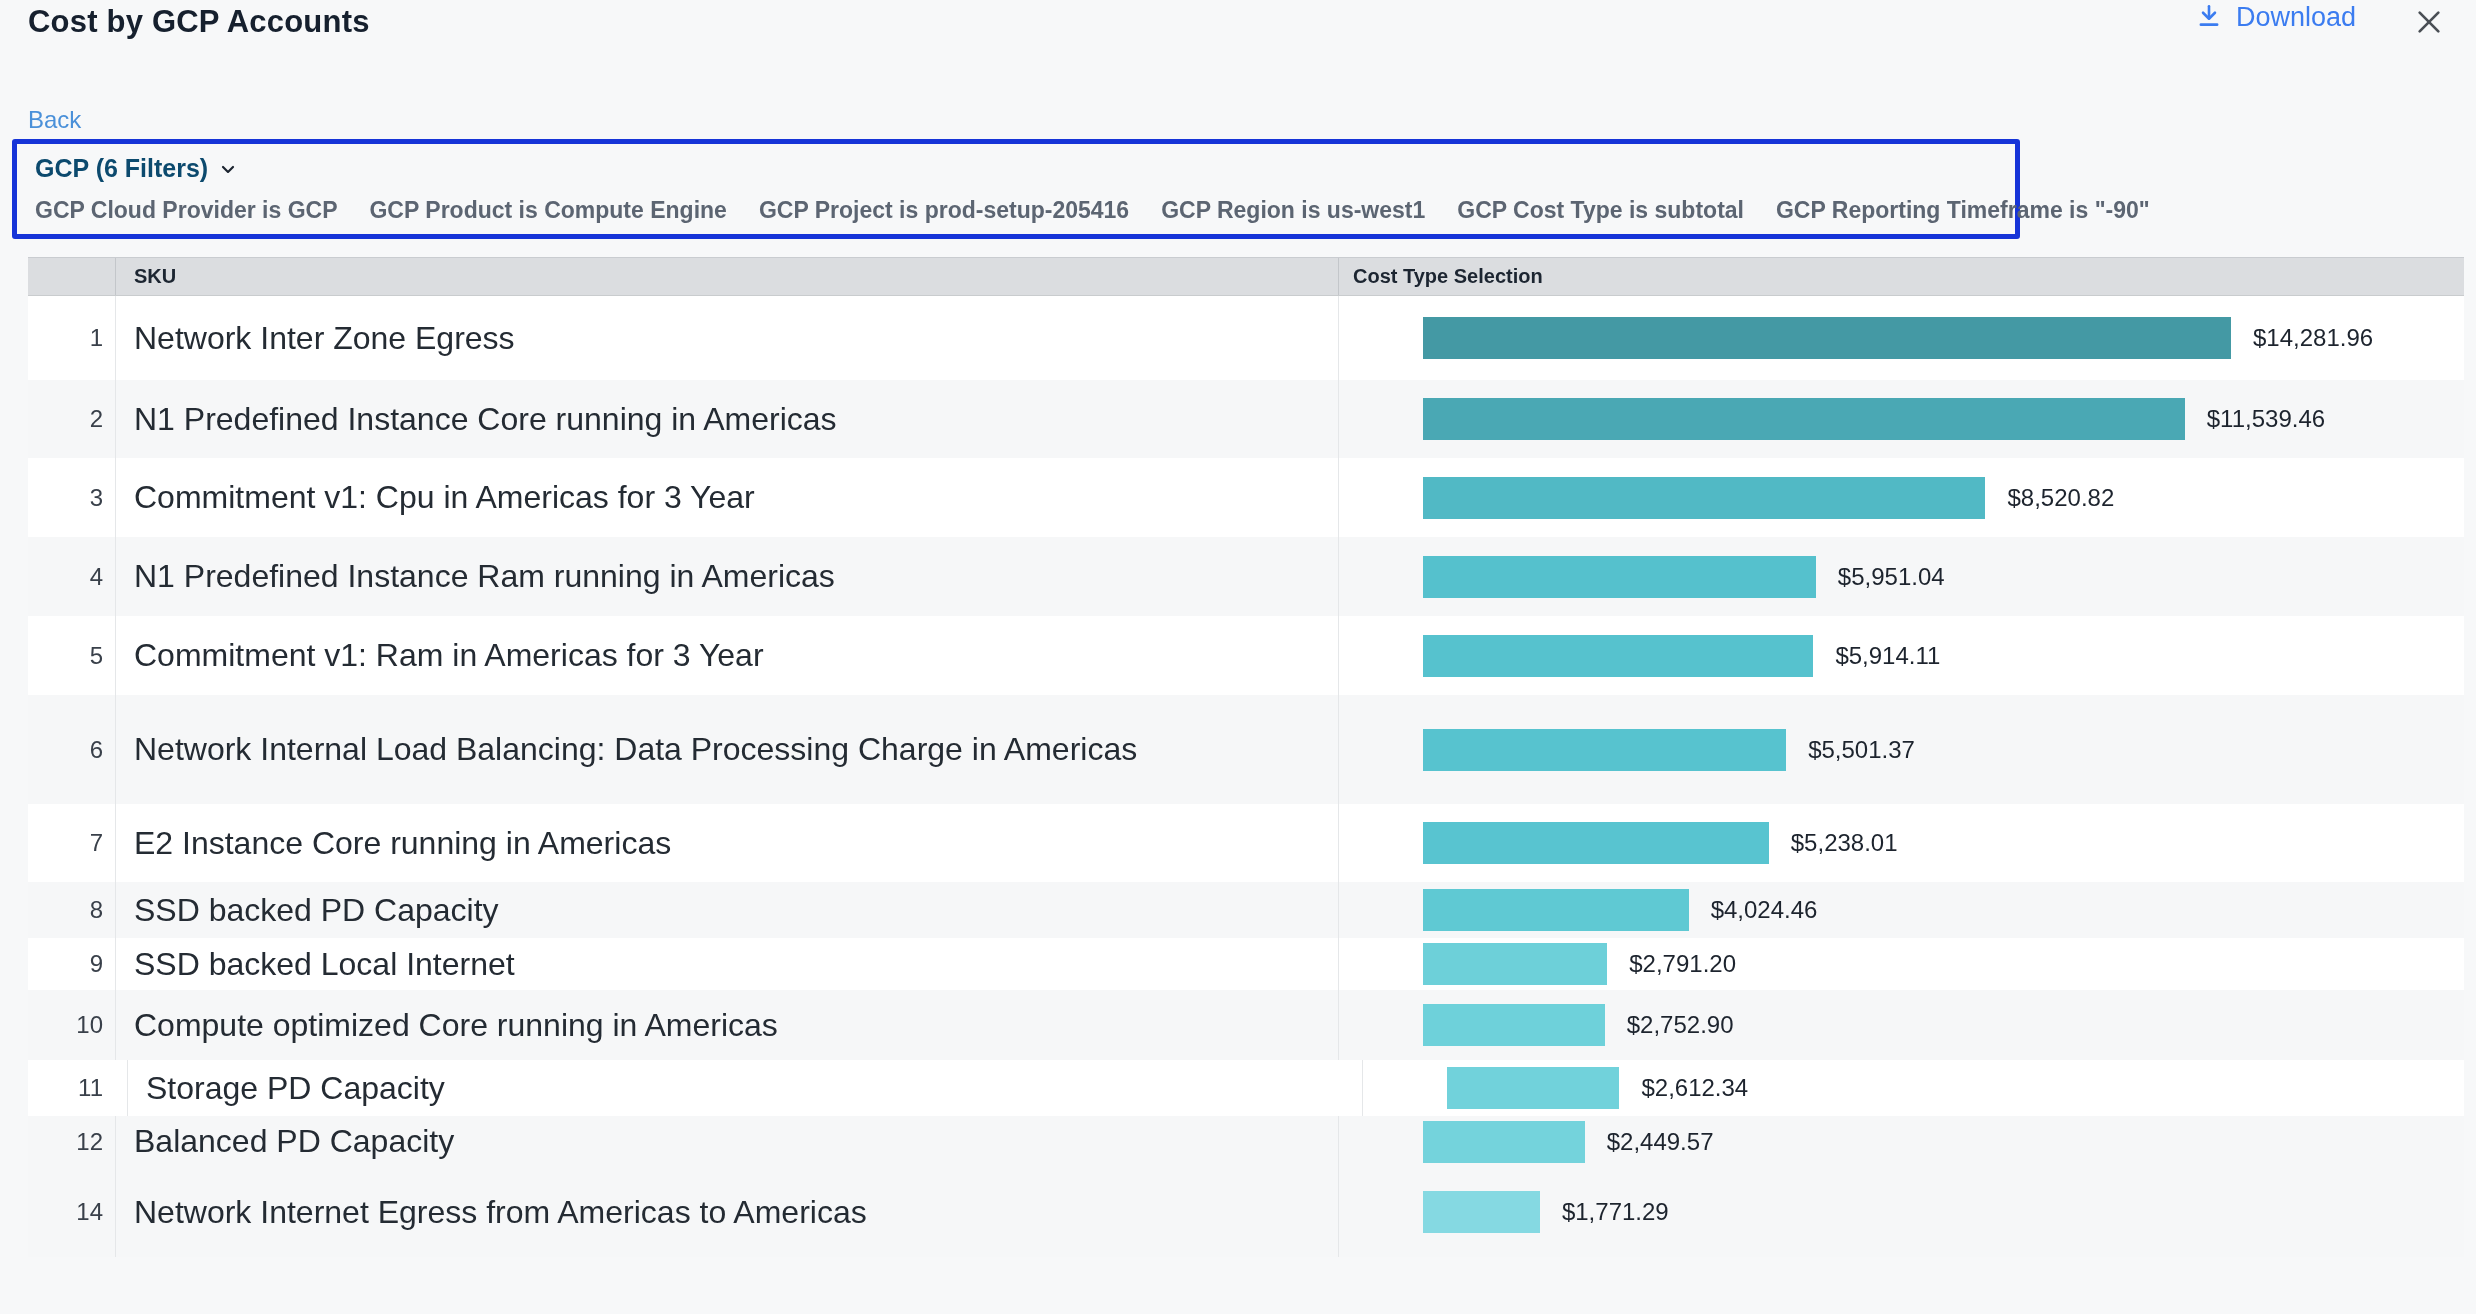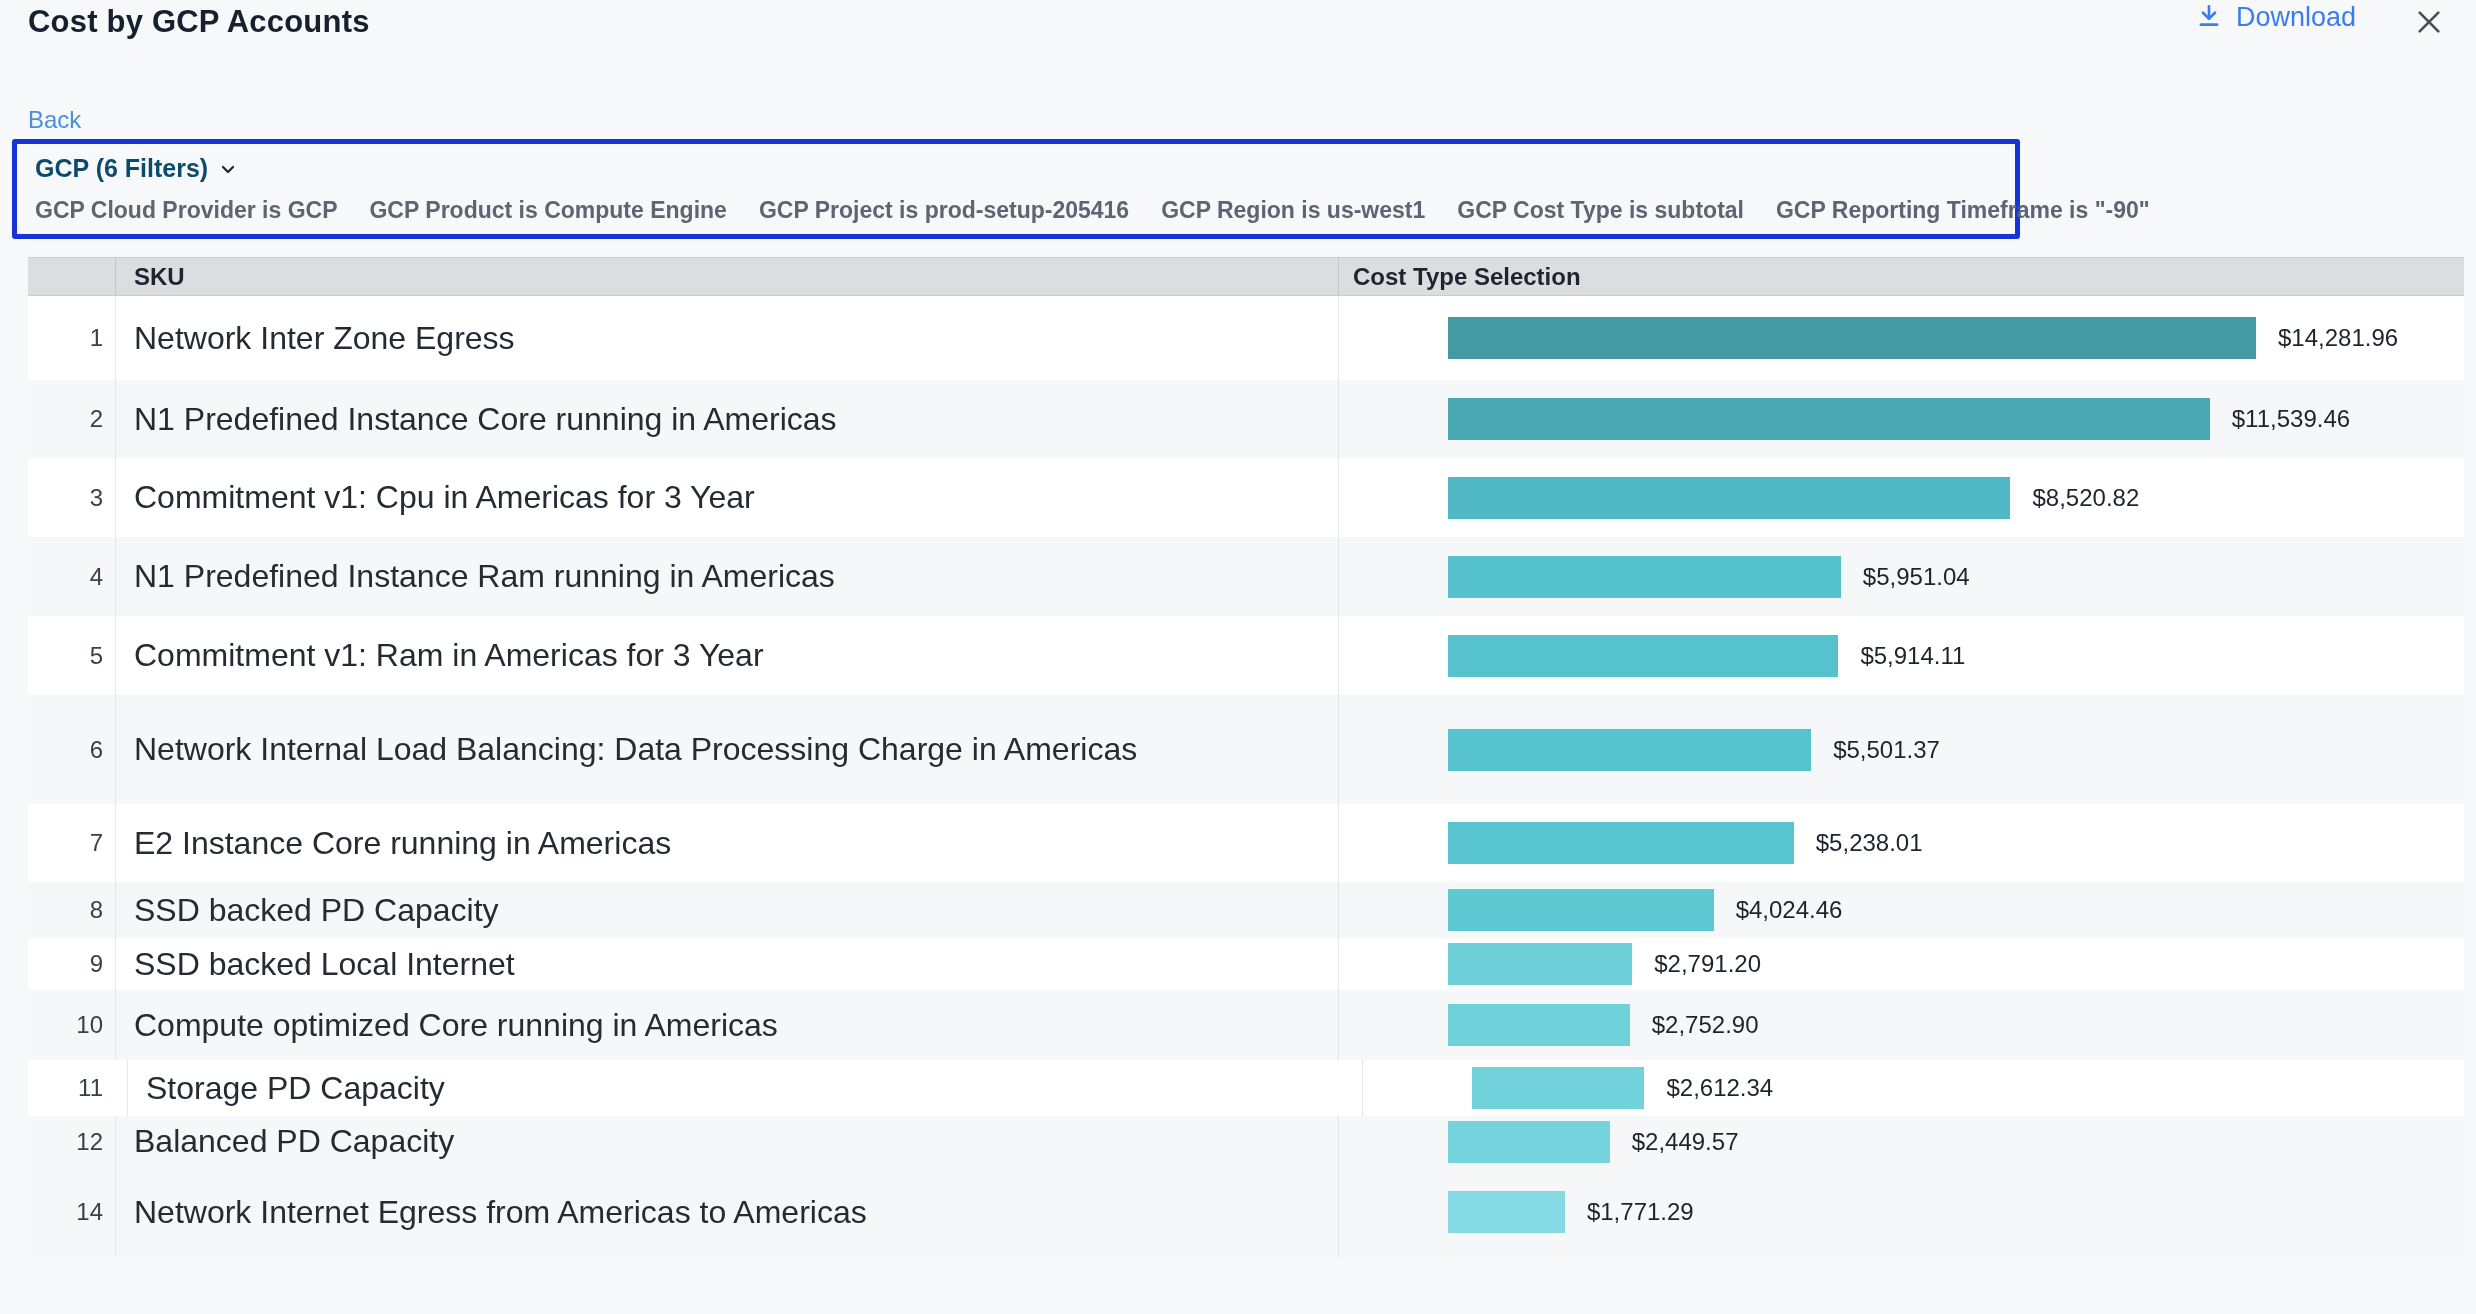--- a/index.html
+++ b/index.html
@@ -50,37 +50,37 @@
   .table {
     position: absolute; left: 28px; top: 257px; width: 2436px;
   }
   .thead {
     display: grid; grid-template-columns: 87px 1223px 1126px;
     height: 39px; background: #dbdde0;
     border-top: 1px solid #c9ccd0; border-bottom: 1px solid #c9ccce;
   }
   .th {
     display: flex; align-items: center;
-    font-size: 24px; font-weight: 700; color: #1c2531;
+    font-size: 20px; font-weight: 700; color: #1c2531;
   }
   .th-sku { border-left: 1px solid #c3c6ca; padding-left: 18px; }
   .th-bar { border-left: 1px solid #c3c6ca; padding-left: 14px; }
 
   .row { display: grid; grid-template-columns: 87px 1223px 1126px; background: #ffffff; }
   .row.alt { background: #f6f7f8; }
   .cell { display: flex; align-items: center; }
   .cell-num {
     justify-content: flex-end; padding-right: 12px;
     font-size: 24px; color: #39404a;
   }
   .cell-sku {
     border-left: 1px solid #e5e7e9; padding-left: 18px;
     font-size: 32px; color: #242b33;
   }
-  .cell-bar { border-left: 1px solid #e5e7e9; padding-left: 109px; text-align: center; }
+  .cell-bar { border-left: 1px solid #e5e7e9; padding-left: 84px; text-align: center; }
   .bar-track { width: 808px; flex: 0 0 auto; display: flex; align-items: center; }
   .bar { height: 42px; flex: 0 0 auto; }
   .bar-value {
     margin-left: 22px; font-size: 24px; color: #1d242e; white-space: nowrap;
   }
   svg { display: block; }
 </style>
 </head>
 <body>
 

